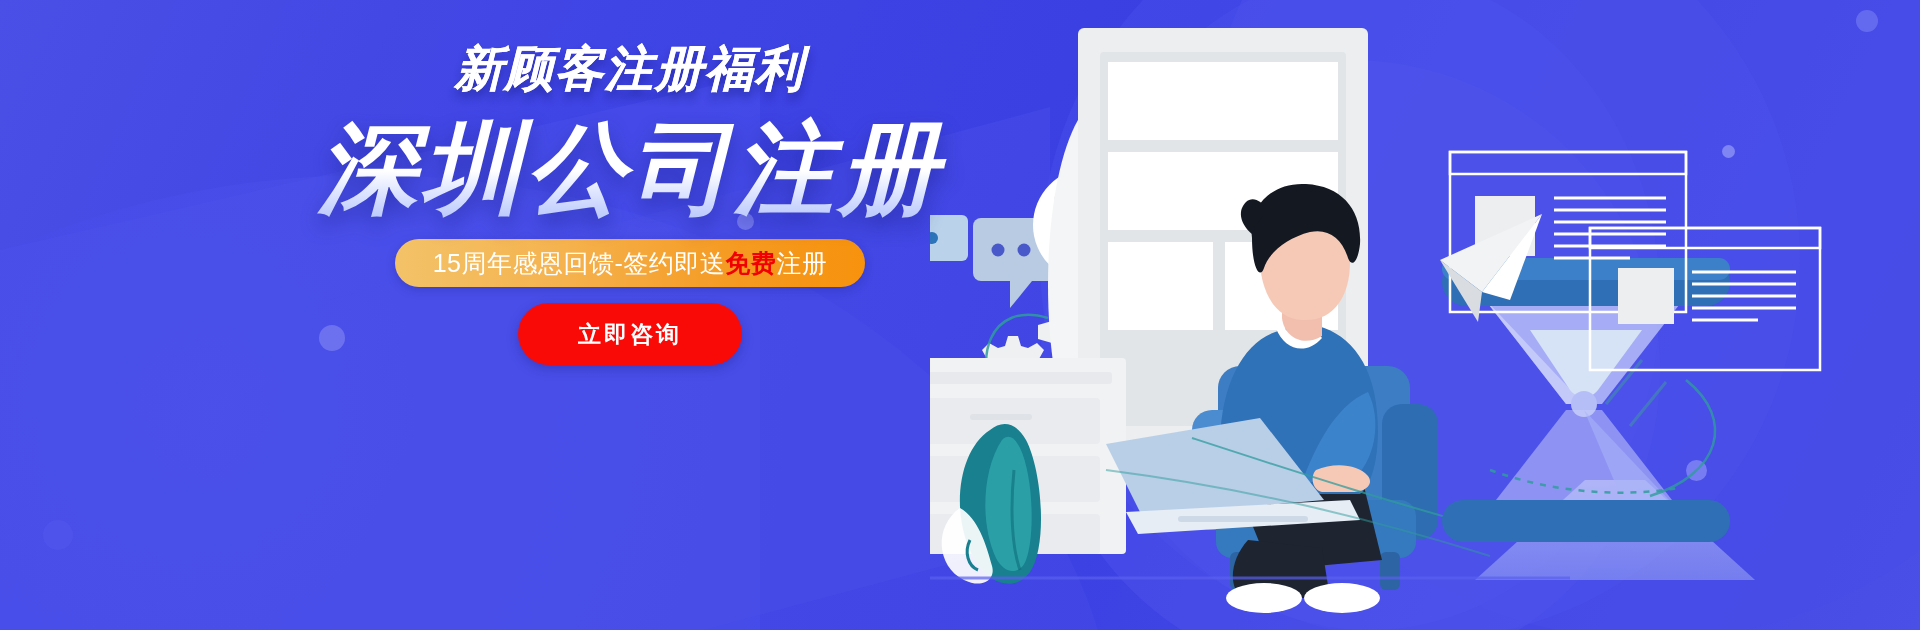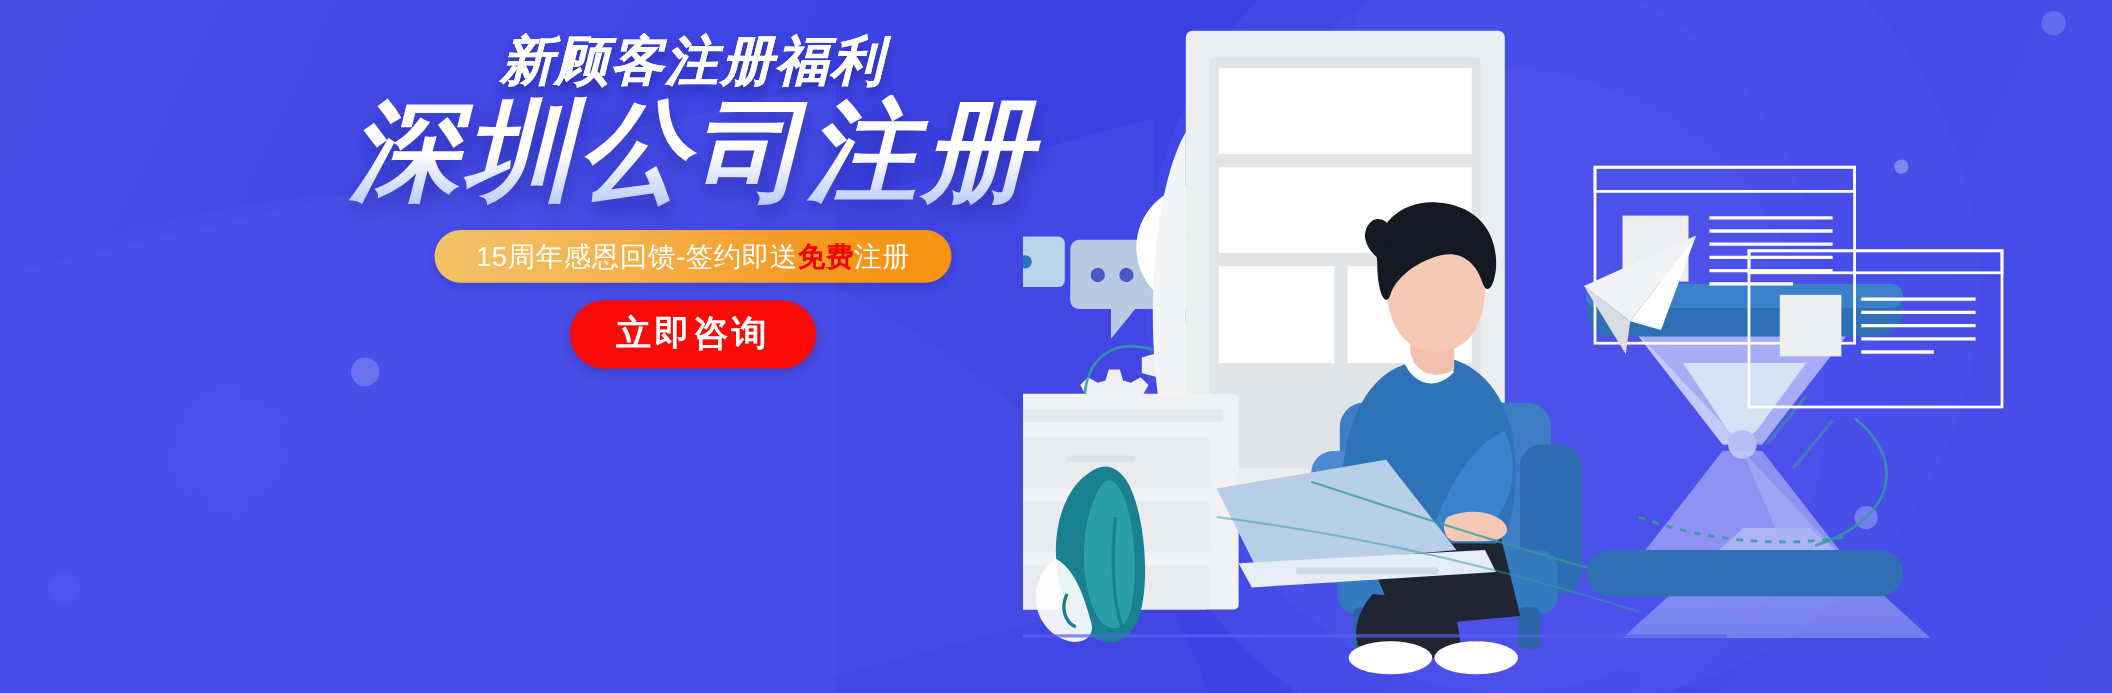--- a/index.html
+++ b/index.html
@@ -28,33 +28,33 @@
 
   .dot{position:absolute;border-radius:50%;background:#7b80f2;opacity:.85;}
   .dot.d1{left:1856px;top:10px;width:22px;height:22px;background:#6a70f0;}
   .dot.d2{left:319px;top:325px;width:26px;height:26px;background:#7277f0;}
   .dot.d3{left:737px;top:213px;width:17px;height:17px;background:#7e83f3;}
   .dot.d4{left:1722px;top:145px;width:13px;height:13px;background:#8a8ff5;}
   .dot.d5{left:1686px;top:460px;width:21px;height:21px;background:#8085f4;}
   .dot.d6{left:43px;top:520px;width:30px;height:30px;background:#5257ec;opacity:.6;}
 
   
-  .copy{position:absolute;left:310px;top:32px;width:640px;text-align:center;}
+  .copy{position:absolute;left:310px;top:44px;width:640px;text-align:center;}
 
   .eyebrow{
     font-size:48px;font-weight:700;letter-spacing:2px;
     font-style:italic;
     color:#ffffff;
     line-height:1.05;
     text-shadow:0 7px 9px rgba(20,24,120,.45);
     -webkit-text-stroke:0.5px #ffffff;
   }
 
   .headline{
-    margin-top:4px;
+    margin-top:22px;
     font-size:100px;font-weight:700;letter-spacing:4px;
     font-style:italic;
     line-height:1.05;
     color:#ffffff;
     background:linear-gradient(#ffffff 0%,#ffffff 52%,#dfe6ff 72%,#b7c6fb 100%);
     -webkit-background-clip:text;background-clip:text;
     -webkit-text-fill-color:transparent;
     filter:drop-shadow(0 10px 10px rgba(22,26,125,.45));
   }
 
@@ -85,21 +85,21 @@
     -webkit-text-fill-color:transparent;
     font-size:78px;
     padding:0 4px;
   }
 
   .cta{
     margin:16px auto 0;
     width:224px;height:62px;border:none;
     border-radius:34px;
     background:#f90a07;
-    color:#fff;font-size:32px;letter-spacing:3px;font-weight:700;
+    color:#fff;font-size:23px;letter-spacing:3px;font-weight:700;
     font-family:"Liberation Sans","DejaVu Sans",sans-serif;
     cursor:pointer;
     box-shadow:0 4px 12px rgba(22,26,120,.3);
   }
 
   
   .art{position:absolute;left:930px;top:0;width:990px;height:630px;}
   .art svg{display:block;}
 </style>
 </head>

